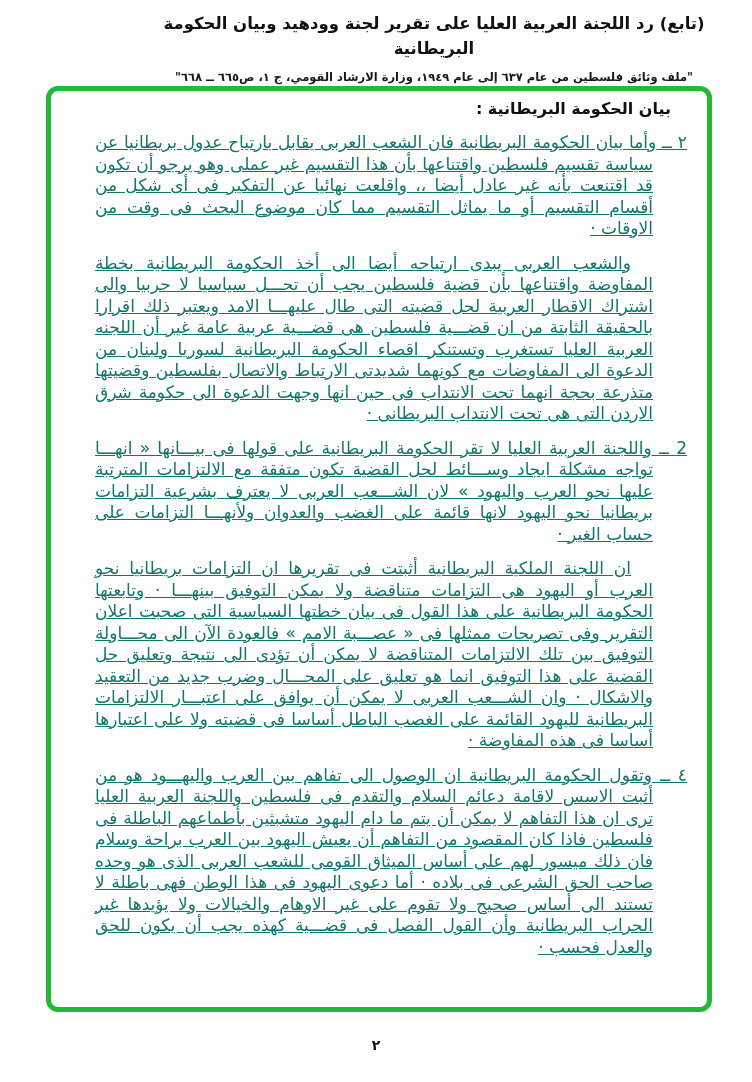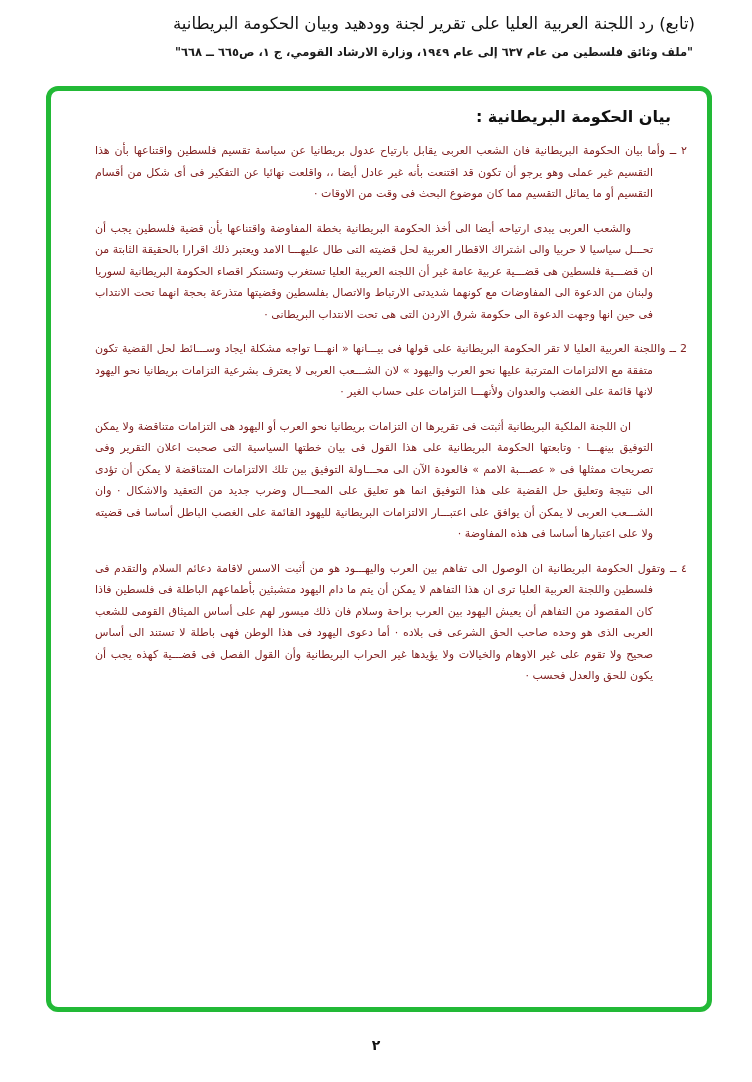--- a/index.html
+++ b/index.html
@@ -17,59 +17,60 @@
   .header {
     position: absolute;
     top: 12px;
     left: 130px;
     right: 14px;
     text-align: center;
     direction: rtl;
   }
   .doc-title {
     font-size: 16.5px;
-    font-weight: 400;
+    font-weight: 700;
     letter-spacing: 0.2px;
     line-height: 1.5;
     color: #111;
   }
   .doc-citation {
     margin-top: 8px;
     font-size: 11.5px;
     font-weight: 700;
     color: #191919;
   }
   .green-box {
     position: absolute;
     left: 46px;
     top: 86px;
     width: 666px;
     height: 926px;
     border: 5px solid #22b936;
     border-radius: 12px;
-    padding: 16px 20px 20px 44px;
+    padding: 8px 20px 20px 44px;
     direction: rtl;
     overflow: hidden;
     background: #ffffff;
   }
   .section-heading {
     font-size: 16px;
     font-weight: 700;
     margin-right: 16px;
     margin-bottom: 14px;
     color: #111;
   }
   .para {
-    font-size: 11px;
+    font-size: 17px;
     line-height: 21.5px;
     text-align: justify;
     text-justify: inter-word;
     margin-right: 34px;
     margin-bottom: 13px;
-    color: #7f1d1d;
+    color: #0f766e;
+    text-decoration: underline;
   }
   .para.numbered { text-indent: -34px; }
   .para.plain    { text-indent: 22px; }
   .para .num { font-weight: 400; white-space: nowrap; }
   .footer {
     position: absolute;
     bottom: 28px;
     left: 0;
     right: 0;
     text-align: center;

